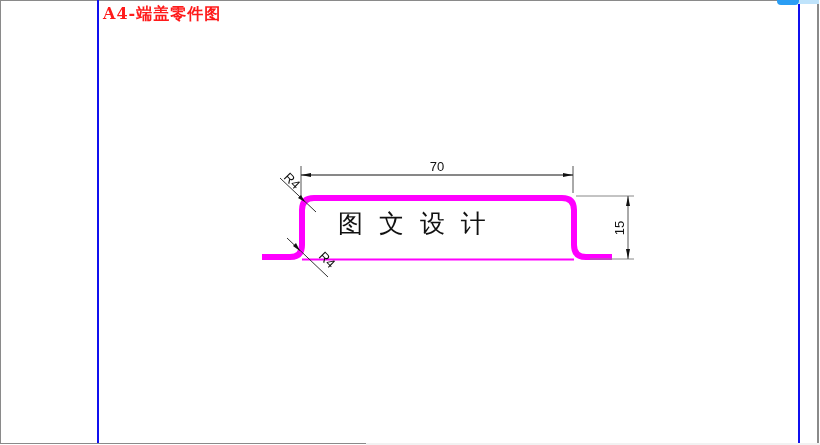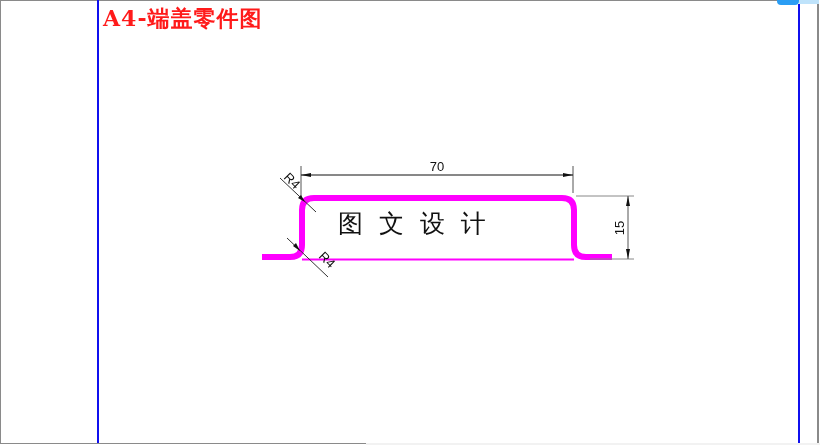--- a/index.html
+++ b/index.html
@@ -31,21 +31,21 @@
     background: #bfe3fb;
   }
   .sheet-border-left {
     position: absolute; left: 97px; top: 0; width: 2px; height: 443px; background: #1010ee;
   }
   .sheet-border-right {
     position: absolute; left: 798px; top: 4px; width: 2px; height: 439px; background: #1010ee;
   }
   .title {
     position: absolute; left: 103px; top: 4px;
-    color: #ff1a1a; font-size: 22px; font-weight: bold; letter-spacing: 1px;
+    color: #ff1a1a; font-size: 16px; font-weight: bold; letter-spacing: 1px;
     font-family: "DejaVu Serif", serif;
   }
   svg.drawing { position: absolute; left: 0; top: 0; }
   .dim-text { font-family: "Liberation Sans", sans-serif; font-size: 13px; fill: #111; }
   .label-text { font-family: "DejaVu Serif", serif; font-size: 25px; fill: #111; }
 </style>
 </head>
 <body>
 
 <div class="viewport"></div>

